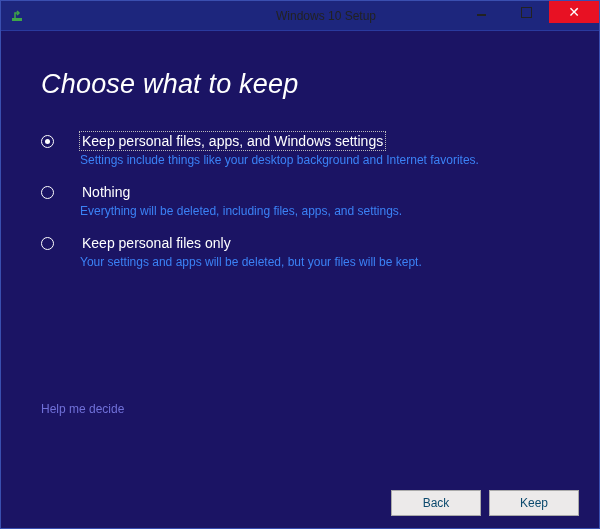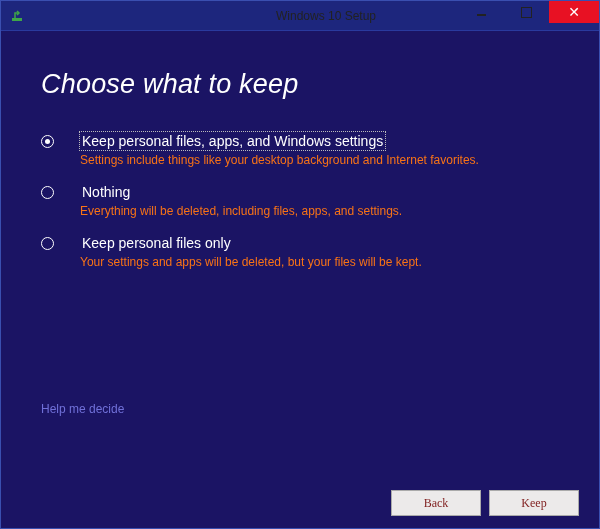--- a/index.html
+++ b/index.html
@@ -133,21 +133,21 @@
       color: #fff;
       line-height: 1.3;
       padding: 0 2px;
     }
     .option-label.focused {
       outline: 1px dotted #bbb;
       outline-offset: 0;
     }
     .option-desc {
       font-size: 12px;
-      color: #f97316;
+      color: #3b82f6;
       line-height: 1.4;
       margin-top: 2px;
     }
     .help-link {
       position: absolute;
       left: 40px;
       bottom: 62px;
       color: #7070d8;
       font-size: 12px;
       cursor: pointer;
@@ -159,23 +159,23 @@
       align-items: center;
       padding-right: 20px;
       gap: 8px;
     }
     .btn {
       min-width: 90px;
       height: 26px;
       background: #eceaea;
       border: 1px solid #aaa;
       font-size: 12px;
-      color: #7f1d1d;
+      color: #0c4a6e;
       cursor: pointer;
-      font-family: Liberation Serif, serif;
+      font-family: Liberation Sans, sans-serif;
     }
   </style>
 </head>
 <body>
 
 <div class="window">
 
   <div class="titlebar">
     <span class="titlebar-icon">
       <svg width="14" height="14" viewBox="0 0 14 14">

